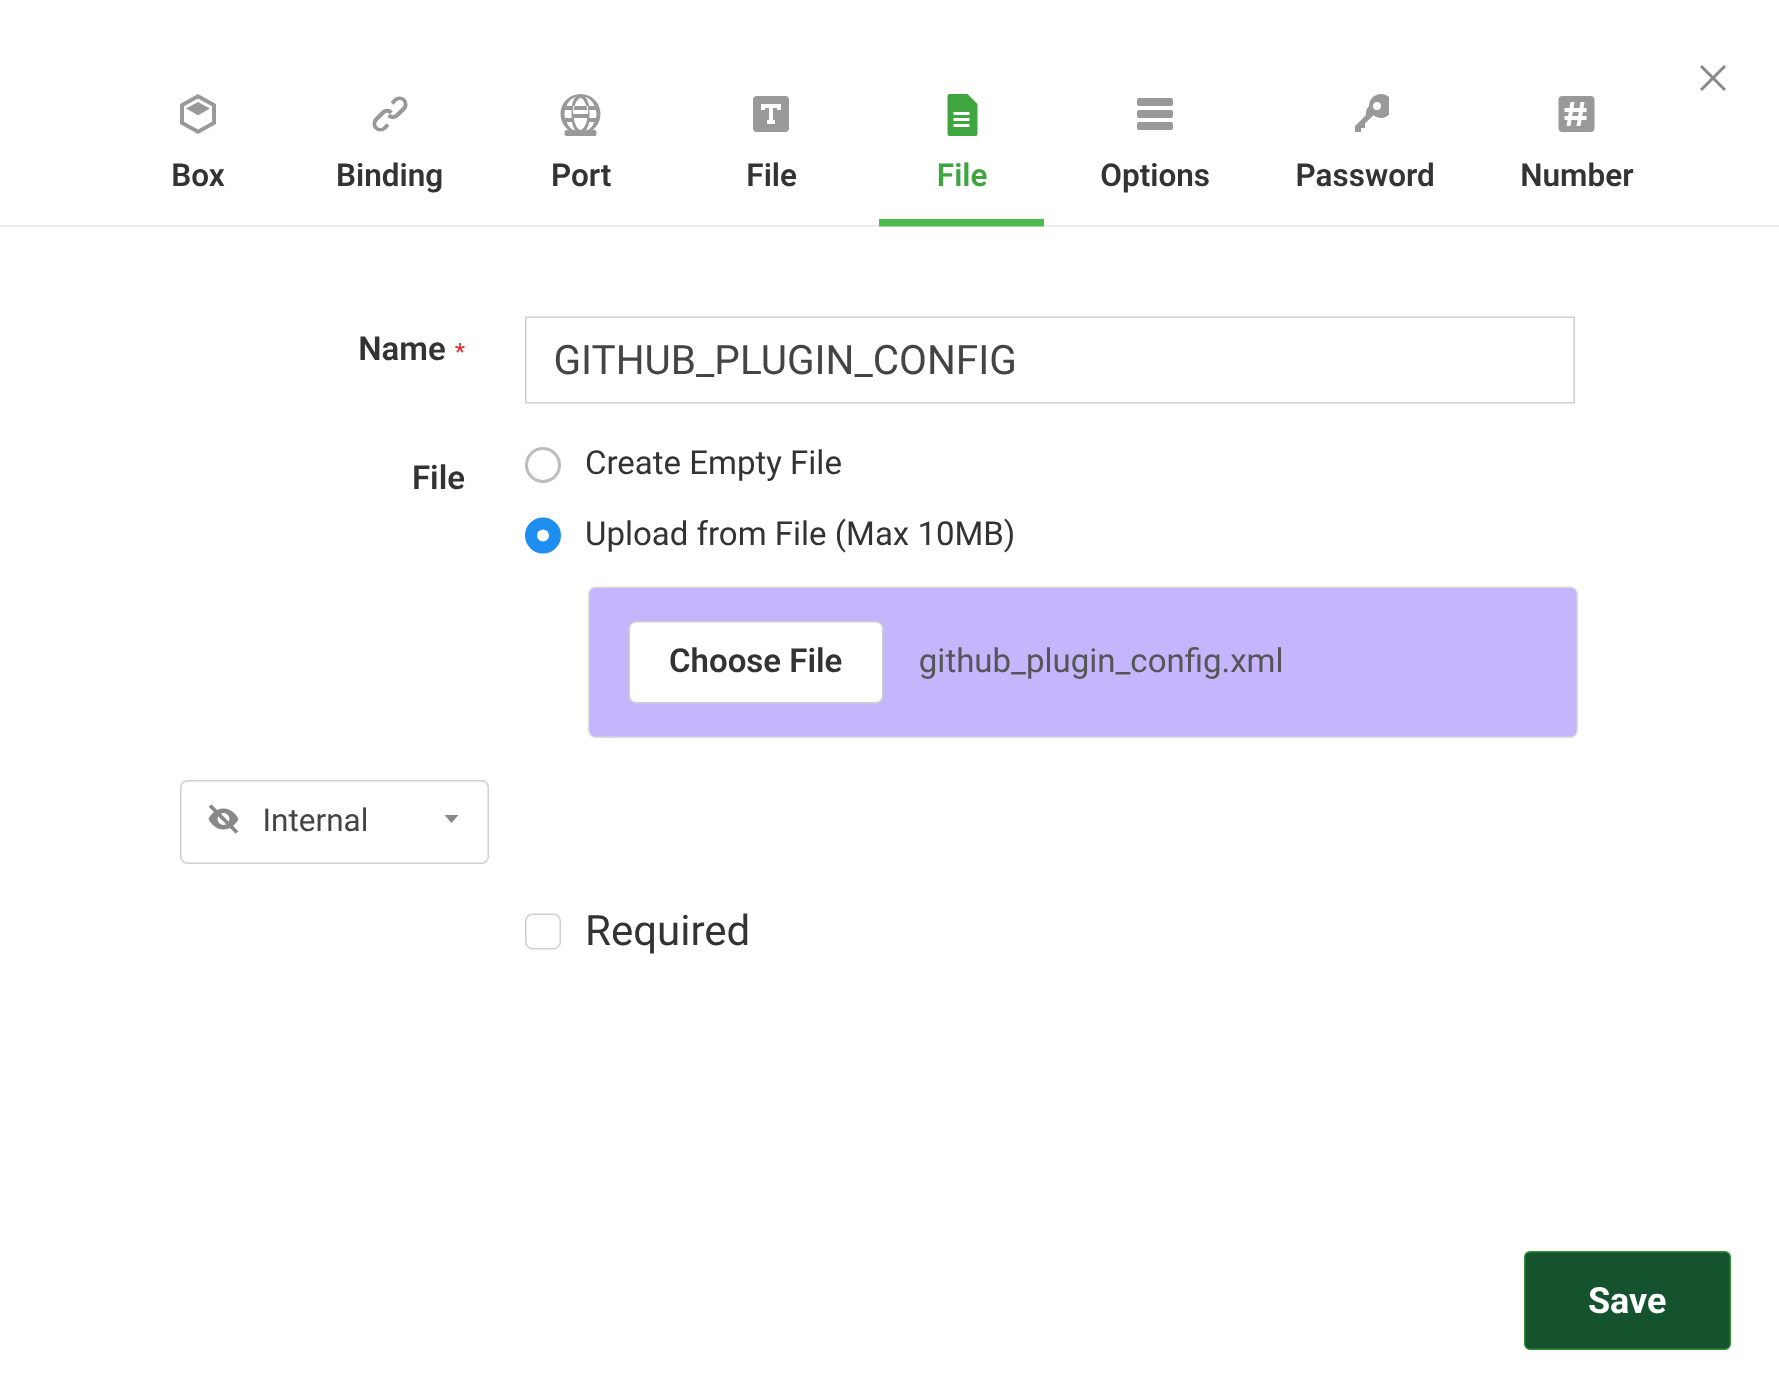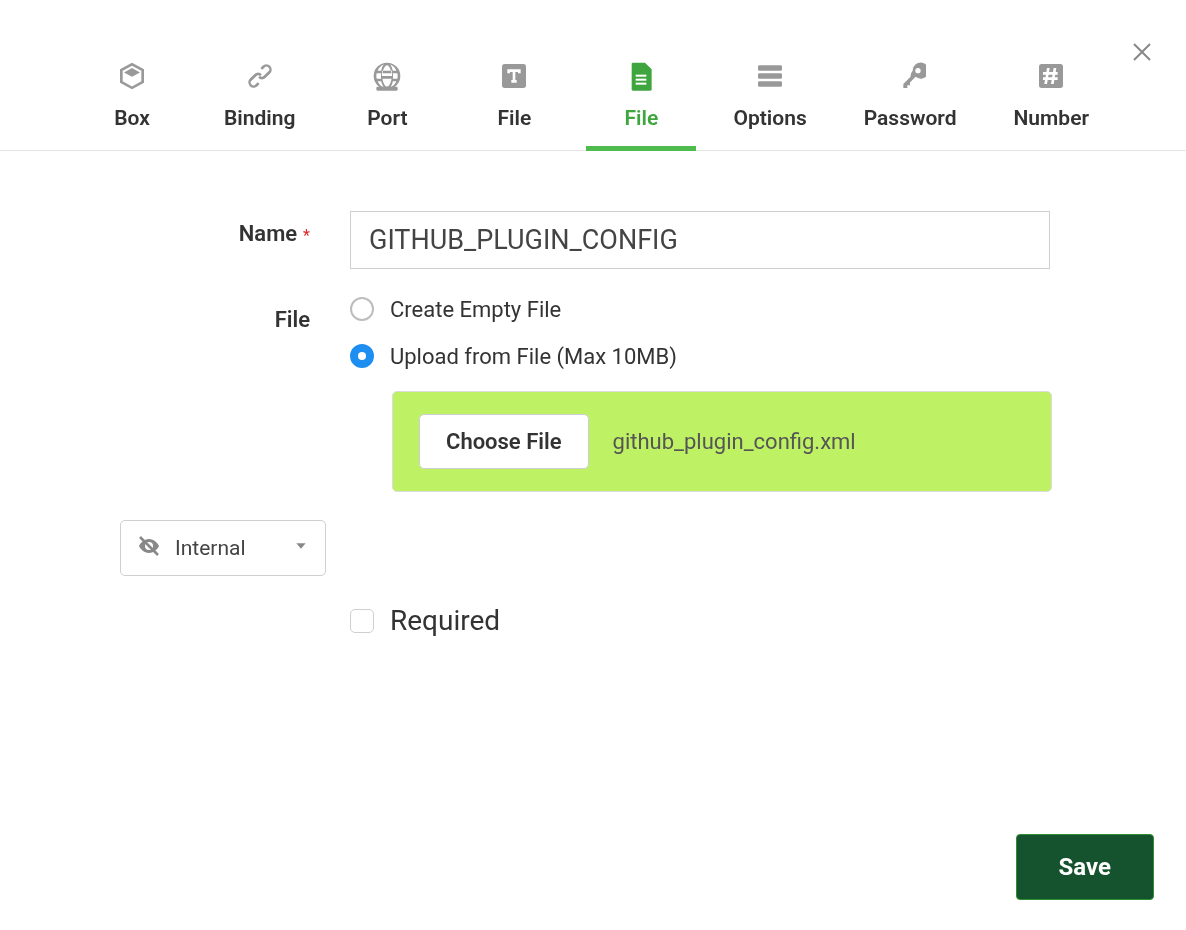--- a/index.html
+++ b/index.html
@@ -17,26 +17,26 @@
 .tab.active .tab-icon svg{fill:#3fa63f}
 .tab.active .tab-label{color:#3fa63f}
 .tab.active::after{content:"";position:absolute;left:0;right:0;bottom:-1px;height:5px;background:#4dbb4d}
 .form{padding:60px 120px 0 120px}
 .row{display:flex;align-items:flex-start;margin-bottom:28px}
 .label-col{width:230px;text-align:right;padding-right:40px;padding-top:10px}
 .label{font-size:22px;font-weight:600;color:#333}
 .req{color:#e02828;margin-left:6px}
 .field-col{flex:1}
 .text-input{width:100%;max-width:700px;height:58px;border:1px solid #cfcfcf;border-radius:0;font-size:27px;padding:0 18px;color:#444}
-.radio-row{display:flex;gap:16px;margin-bottom:22px;cursor:pointer}
+.radio-row{display:flex;align-items:center;gap:16px;margin-bottom:22px;cursor:pointer}
 .radio{width:24px;height:24px;border:2px solid #bdbdbd;border-radius:50%;display:flex;align-items:center;justify-content:center;flex-shrink:0}
 .radio.checked{border-color:#1f8ef1;background:#1f8ef1}
 .radio.checked::after{content:"";width:8px;height:8px;background:#fff;border-radius:50%}
 .radio-label{font-size:22px;color:#333}
-.upload-box{border:1px solid #dcdcdc;border-radius:5px;background:#bef264;margin-left:42px;margin-top:10px;padding:22px 26px;display:flex;align-items:center;gap:24px;max-width:660px}
+.upload-box{border:1px solid #dcdcdc;border-radius:5px;background:#c4b5fd;margin-left:42px;margin-top:10px;padding:22px 26px;display:flex;align-items:center;gap:24px;max-width:660px}
 .choose-btn{background:#fff;border:1px solid #cfcfcf;border-radius:5px;padding:14px 26px;font-size:22px;font-weight:600;color:#333;cursor:pointer}
 .file-name{font-size:22px;color:#555}
 .select{display:flex;align-items:center;gap:14px;border:1px solid #cfcfcf;border-radius:5px;height:56px;padding:0 16px;width:206px;cursor:pointer;background:#fff}
 .select svg.eye{width:24px;height:24px;fill:#888}
 .select-label{font-size:21px;color:#444;flex:1}
 .select svg.caret{width:16px;height:16px;fill:#888}
 .checkbox-row{display:flex;align-items:center;gap:16px}
 .checkbox{width:24px;height:24px;border:1px solid #cfcfcf;border-radius:5px;background:#fff;cursor:pointer}
 .checkbox-label{font-size:28px;color:#333}
 .footer{position:absolute;bottom:30px;right:32px}

